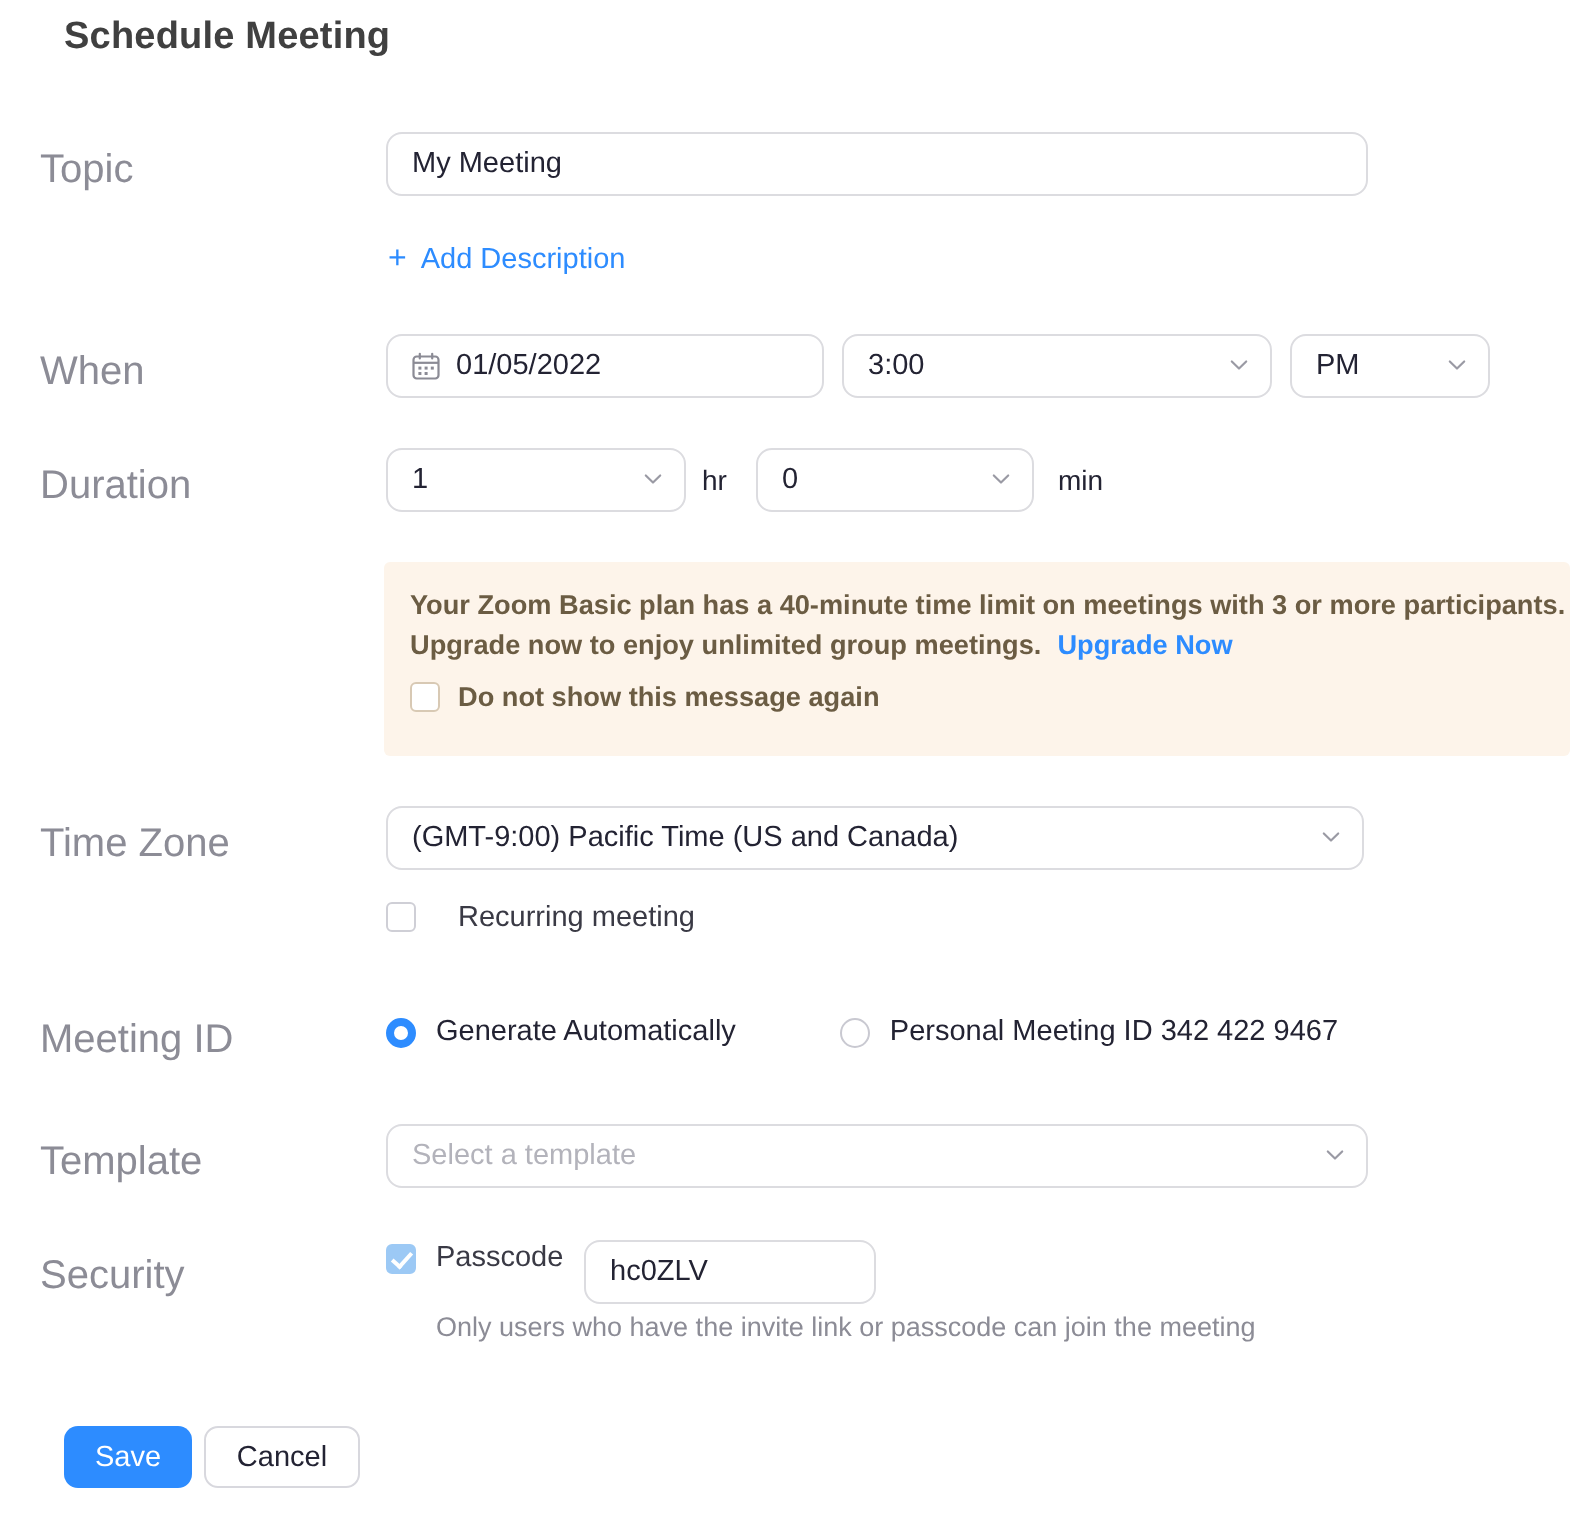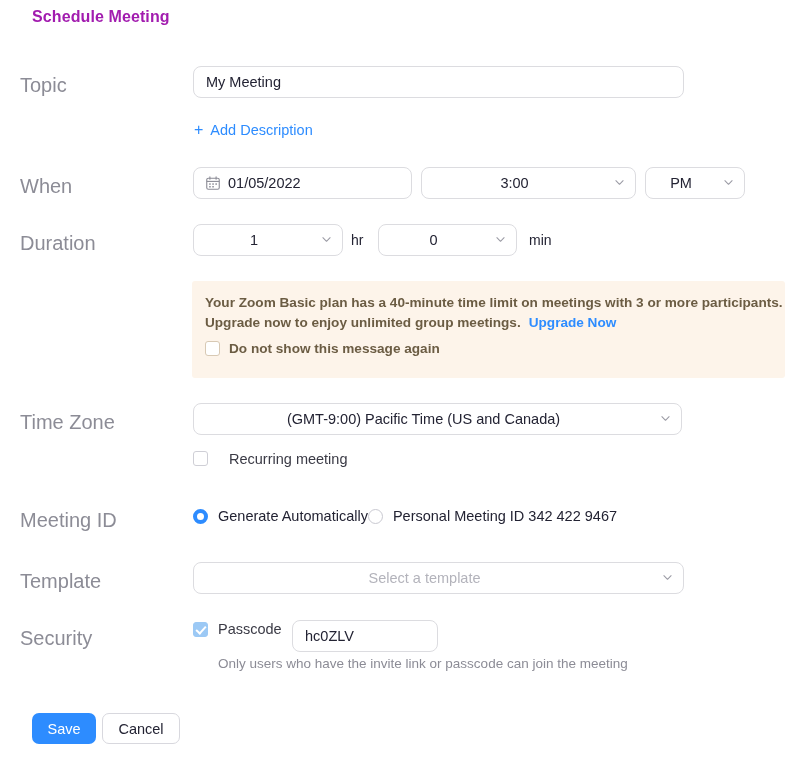--- a/index.html
+++ b/index.html
@@ -21,23 +21,23 @@
     position: relative;
     width: 788px;
     height: 757px;
   }
 
   
   .page-title {
     position: absolute;
     left: 32px;
     top: 8px;
-    font-size: 16px;
+    font-size: 19px;
     font-weight: bold;
-    color: #a21caf;
+    color: #404040;
     letter-spacing: 0.1px;
   }
 
   
   .row-label {
     position: absolute;
     left: 20px;
     font-size: 20px;
     color: #8c8c96;
     font-weight: normal;
@@ -53,21 +53,20 @@
     border-radius: 8px;
     height: 32px;
     display: flex;
     align-items: center;
     padding: 0 12px;
     font-size: 14.5px;
     color: #232333;
   }
   .field.select {
     padding-right: 40px;
-    justify-content: center;
   }
   .field .val {
     white-space: nowrap;
     overflow: hidden;
     text-overflow: ellipsis;
   }
   .field .val.placeholder {
     color: #b3b3bb;
   }
 
@@ -384,21 +383,21 @@
   </div>
 
   <div class="inline-check" style="left:193px; top:451px;">
     <span class="cb"></span>
     <span class="lbl">Recurring meeting</span>
   </div>
 
   <div class="row-label" style="top:509px;">Meeting ID</div>
 
   <div class="radio-row">
-    <span class="radio-opt" style="">
+    <span class="radio-opt" style="margin-right:52px;">
       <span class="radio on"></span>
       <span class="rlbl">Generate Automatically</span>
     </span>
     <span class="radio-opt">
       <span class="radio"></span>
       <span class="rlbl">Personal Meeting ID 342 422 9467</span>
     </span>
   </div>
 
   <div class="row-label" style="top:570px;">Template</div>

